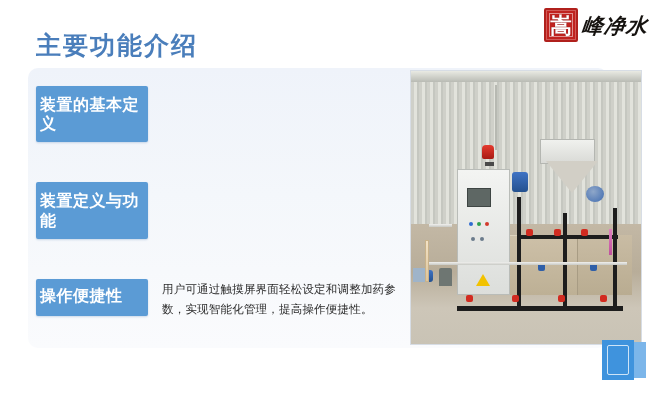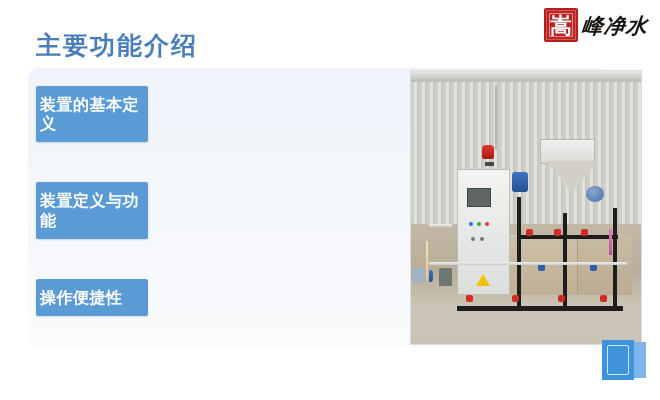--- a/index.html
+++ b/index.html
@@ -86,21 +86,21 @@
   .rows {
     position: absolute;
     left: 36px; top: 86px;
     width: 370px;
   }
   .row {
     display: flex;
     align-items: flex-start;
     margin-bottom: 40px;
   }
-  .row:last-child { margin-bottom: 0; }
+  .row:last-child { margin-bottom: 0; font-family: Liberation Mono, monospace; }
 
   .pill {
     flex: 0 0 auto;
     width: 112px;
     padding: 9px 4px;
     background: #5b9bd5;
     color: #ffffff;
     font-size: 16px;
     font-weight: bold;
     border-radius: 2px;
@@ -308,20 +308,21 @@
     <div class="row">
       <div class="pill">装置的基本定义</div>
     </div>
 
     <div class="row">
       <div class="pill">装置定义与功能</div>
     </div>
 
     <div class="row">
       <div class="pill">操作便捷性</div>
+      <div class="row-text">用户可通过触摸屏界面轻松设定和调整加药参数，实现智能化管理，提高操作便捷性。</div>
     </div>
 
   </div>
 
   <div class="photo-frame">
     <div class="photo">
       <div class="wall"></div>
       <div class="wall-top"></div>
       <div class="floor"></div>
       <div class="basin"></div>

